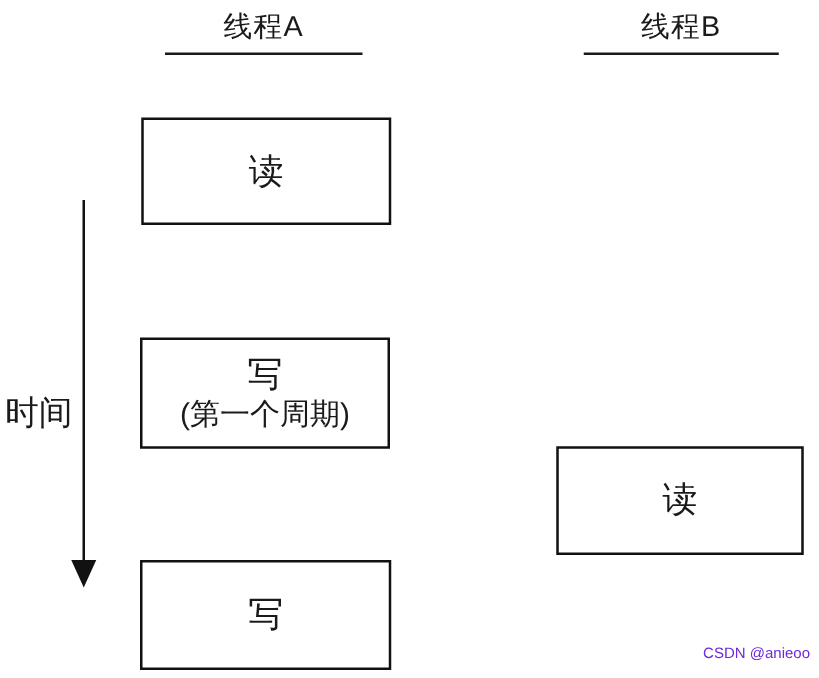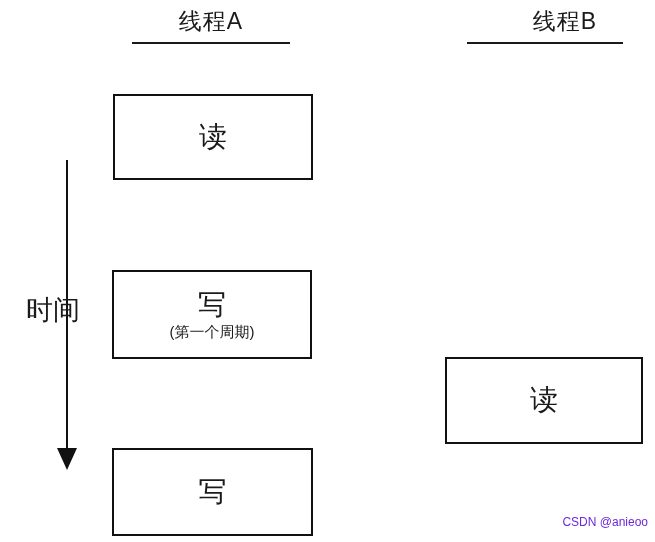--- a/index.html
+++ b/index.html
@@ -18,21 +18,21 @@
   .col-title {
     position: absolute;
     top: 6px;
     font-size: 23px;
     letter-spacing: 1px;
     color: #1a1a1a;
     text-align: center;
     white-space: nowrap;
   }
   .title-a { left: 131px; width: 160px; }
-  .title-b { left: 485px; width: 160px; }
+  .title-b { left: 465px; width: 160px; }
   .col-underline {
     position: absolute;
     top: 42px;
     height: 2px;
     background: #1a1a1a;
   }
   .underline-a { left: 132px; width: 158px; }
   .underline-b { left: 467px; width: 156px; }
   .proc-box {
     position: absolute;
@@ -47,21 +47,21 @@
   }
   .box-read-a  { left: 113px; top: 94px;  width: 200px; height: 86px; }
   .box-write-1 { left: 112px; top: 270px; width: 200px; height: 89px; }
   .box-write-2 { left: 112px; top: 448px; width: 201px; height: 88px; }
   .box-read-b  { left: 445px; top: 357px; width: 198px; height: 87px; }
   .proc-main {
     font-size: 28px;
     color: #1a1a1a;
   }
   .proc-sub {
-    font-size: 15px;
+    font-size: 24px;
     color: #1a1a1a;
     margin-top: 2px;
     white-space: nowrap;
   }
   .time-arrow-line {
     position: absolute;
     left: 66px;
     top: 160px;
     width: 2px;
     height: 292px;
@@ -73,25 +73,24 @@
     top: 448px;
     width: 0;
     height: 0;
     border-left: 10px solid transparent;
     border-right: 10px solid transparent;
     border-top: 22px solid #111111;
   }
   .time-label {
     position: absolute;
     left: 4px;
-    top: 292px;
+    top: 312px;
     font-size: 27px;
     color: #1a1a1a;
     white-space: nowrap;
-    margin-left: 22px;
   }
   .watermark {
     position: absolute;
     right: 7px;
     top: 515px;
     font-size: 12px;
     color: #6d28d9;
     white-space: nowrap;
   }
 </style>

